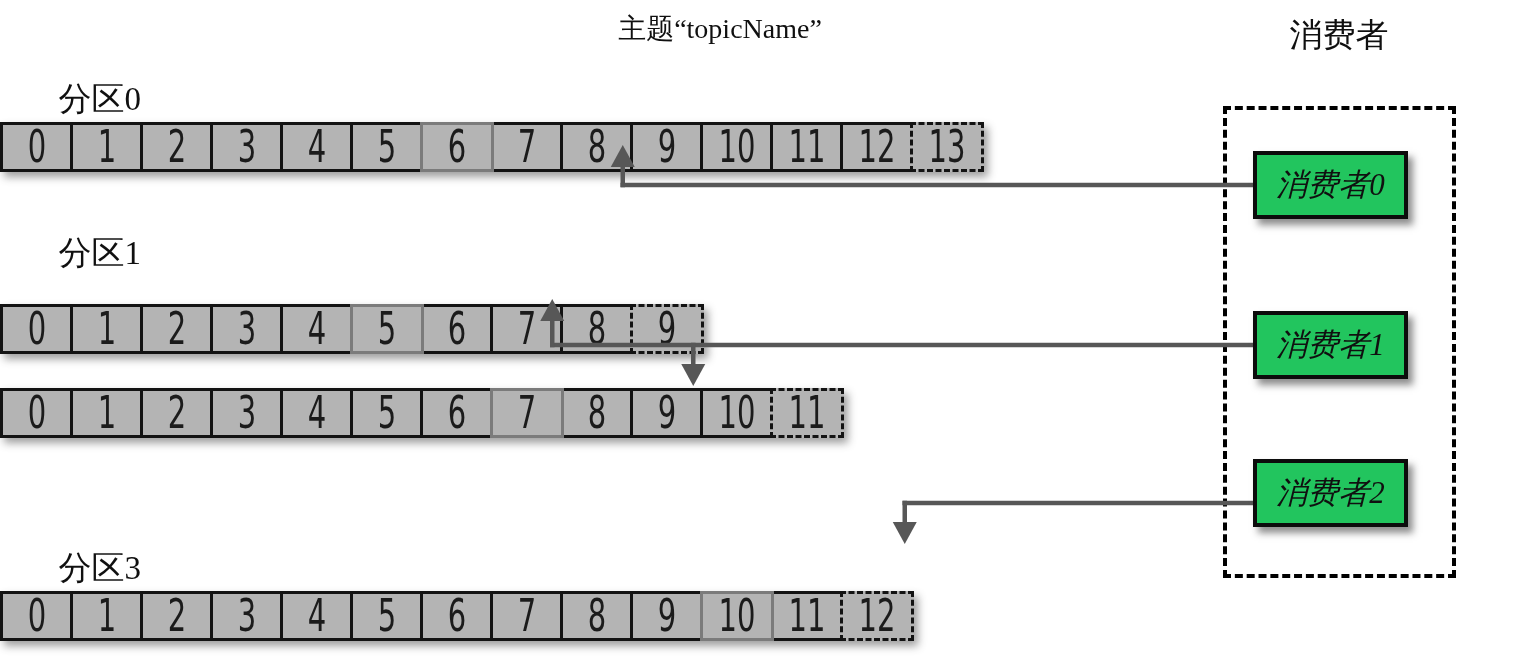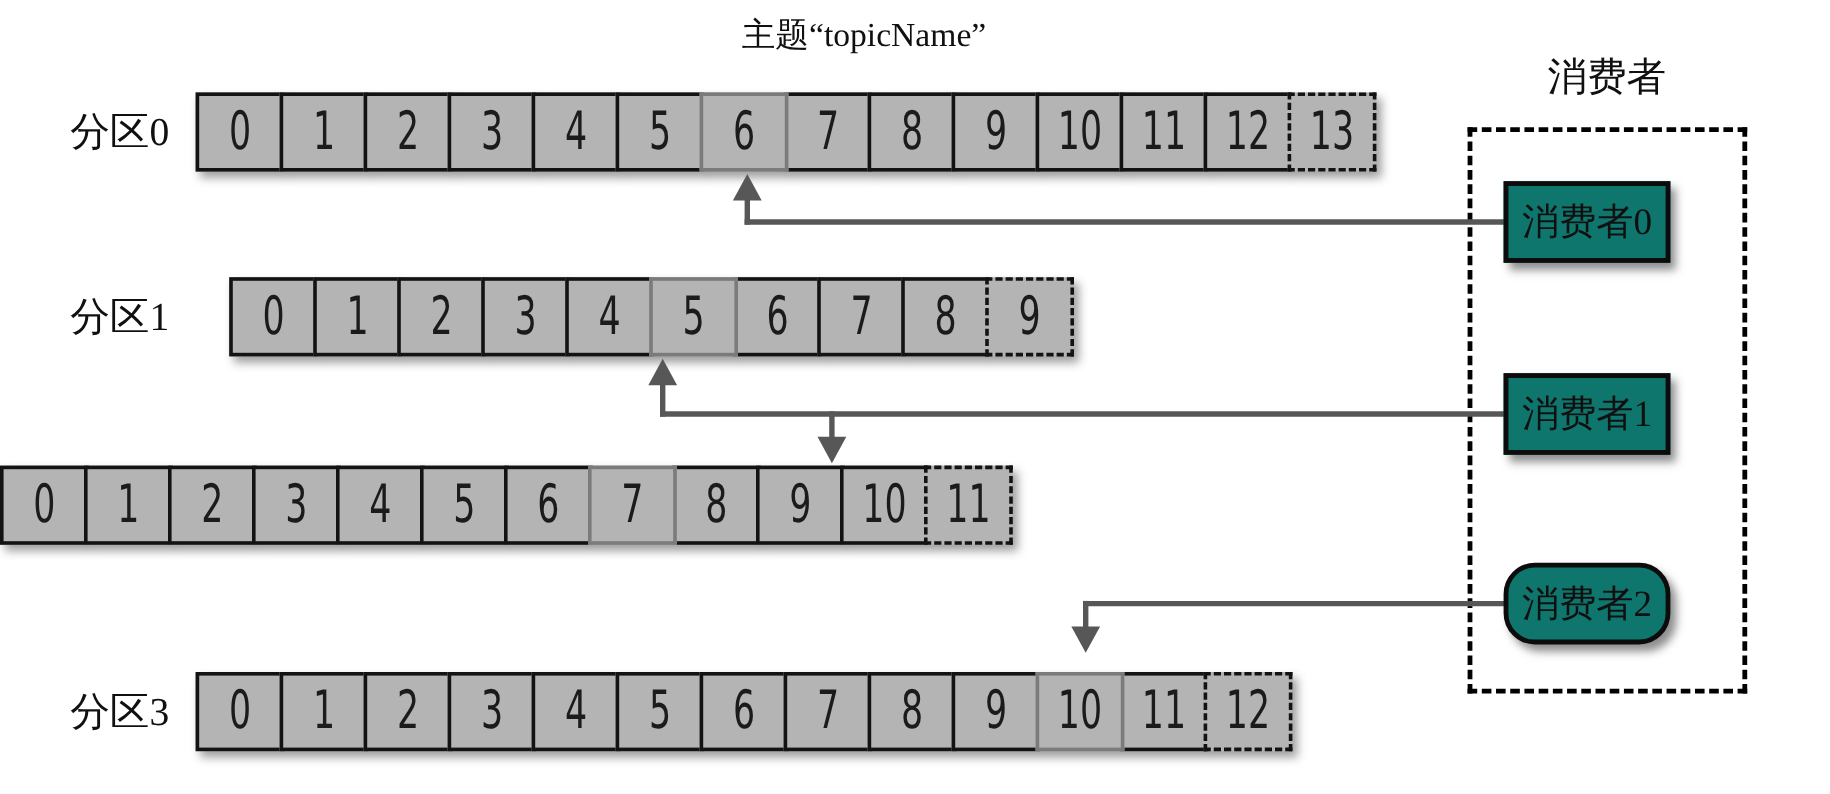--- a/index.html
+++ b/index.html
@@ -5,53 +5,54 @@
   html,body{margin:0;padding:0;background:#fff;}
   .canvas{
     position:relative;width:1525px;height:662px;background:#ffffff;overflow:hidden;
     font-family:"Liberation Serif","DejaVu Serif",serif;color:#101010;
   }
   .topic-title{
     position:absolute;left:420px;top:10px;width:600px;text-align:center;
     font-size:28px;white-space:nowrap;
   }
   
-  .prow{position:absolute;left:0;height:66px;display:flex;align-items:stretch;}
+  .prow{position:absolute;left:0;height:66px;display:flex;align-items:stretch;flex-direction:column;}
   .plabel{
     width:163px;box-sizing:border-box;padding-right:22px;
     display:flex;align-items:center;justify-content:flex-end;
     font-size:33px;white-space:nowrap;
   }
   .cells{display:flex;filter:drop-shadow(4px 5px 4px rgba(40,40,40,.45));}
   .cell{
     box-sizing:border-box;width:73.5px;border:3.5px solid #131313;background:#b4b4b4;
     display:flex;align-items:center;justify-content:center;
   }
   .cell + .cell{margin-left:-3.5px;}
   .cell.hl{border-color:#7b7b7b;position:relative;z-index:3;}
   .cell.pending{border-style:dashed;position:relative;z-index:2;}
   .num{
     font-family:"DejaVu Sans","Liberation Sans",sans-serif;
     font-size:44px;line-height:1;color:#1b1b1b;transform:scaleX(.66);
   }
   
   .group-title{
     position:absolute;left:1239px;top:16px;width:200px;text-align:center;
-    font-size:33px;line-height:38px;margin-top:30px;
+    font-size:33px;line-height:38px;
   }
   .group-box{
     position:absolute;left:1223px;top:106px;width:233px;height:472px;
     box-sizing:border-box;border:4px dashed #000;
   }
   .consumer{
-    position:absolute;left:1253px;width:139px;height:68px;box-sizing:border-box;
-    border:4.5px solid #0c0c0c;background:#0f766e;
+    position:absolute;left:1253px;width:155px;height:68px;box-sizing:border-box;
+    border:4.5px solid #0c0c0c;background:#22c55e;
     display:flex;align-items:center;justify-content:center;
     font-size:31px;white-space:nowrap;
     box-shadow:5px 6px 7px rgba(30,30,30,.5);
+    font-style:italic;
   }
   #connectors{position:absolute;left:0;top:0;pointer-events:none;}
 </style>
 </head>
 <body>
 
 <div class="canvas" id="canvas">
   <div class="topic-title">主题“topicName”</div>
 
   <div id="partition-rows">
@@ -170,21 +171,21 @@
             <span class="num">9</span>
           </div>
           <div class="cell">
             <span class="num">10</span>
           </div>
           <div class="cell pending">
             <span class="num">11</span>
           </div>
         </div>
       </div>
-      <div class="prow" style="top: 560px;">
+      <div class="prow" style="top: 546px;">
         <div class="plabel">分区3</div>
         <div class="cells">
           <div class="cell">
             <span class="num">0</span>
           </div>
           <div class="cell">
             <span class="num">1</span>
           </div>
           <div class="cell">
             <span class="num">2</span>
@@ -235,19 +236,19 @@
       <line x1="693.25" y1="345" x2="693.25" y2="364" stroke="#575757" stroke-width="4.5" stroke-linecap="square"></line>
       <polygon points="693.25,386 681.25,364 705.25,364" fill="#575757"></polygon>
       <line x1="904.75" y1="503" x2="1257" y2="503" stroke="#575757" stroke-width="4.5" stroke-linecap="square"></line>
       <line x1="904.75" y1="503" x2="904.75" y2="522" stroke="#575757" stroke-width="4.5" stroke-linecap="square"></line>
       <polygon points="904.75,544 892.75,522 916.75,522" fill="#575757"></polygon>
     </svg>
 
   <div id="consumers-host">
       <div class="consumer" style="top: 151px;">消费者0</div>
       <div class="consumer" style="top: 311px;">消费者1</div>
-      <div class="consumer" style="top: 469px; border-radius: 26px;">消费者2</div>
+      <div class="consumer" style="top: 459px;">消费者2</div>
     </div>
 
   <div class="group-title">
     <div>消费者</div>
   </div>
 </div>
 
 </body></html>

